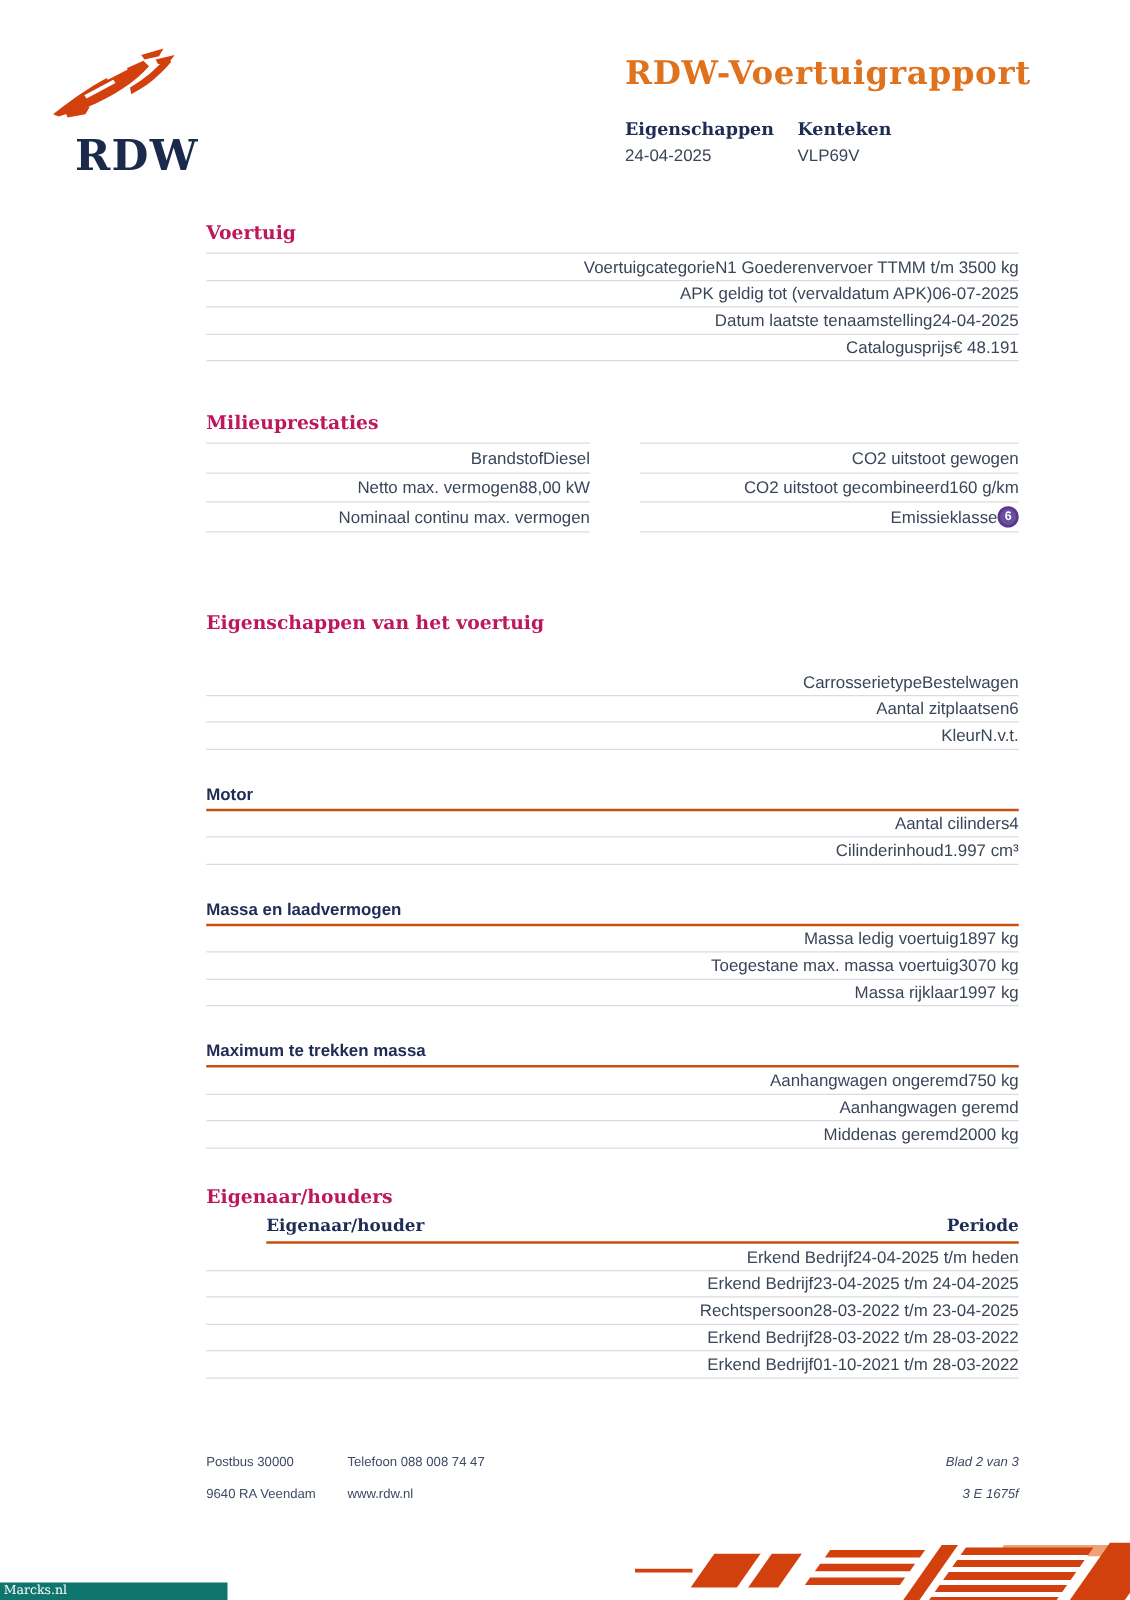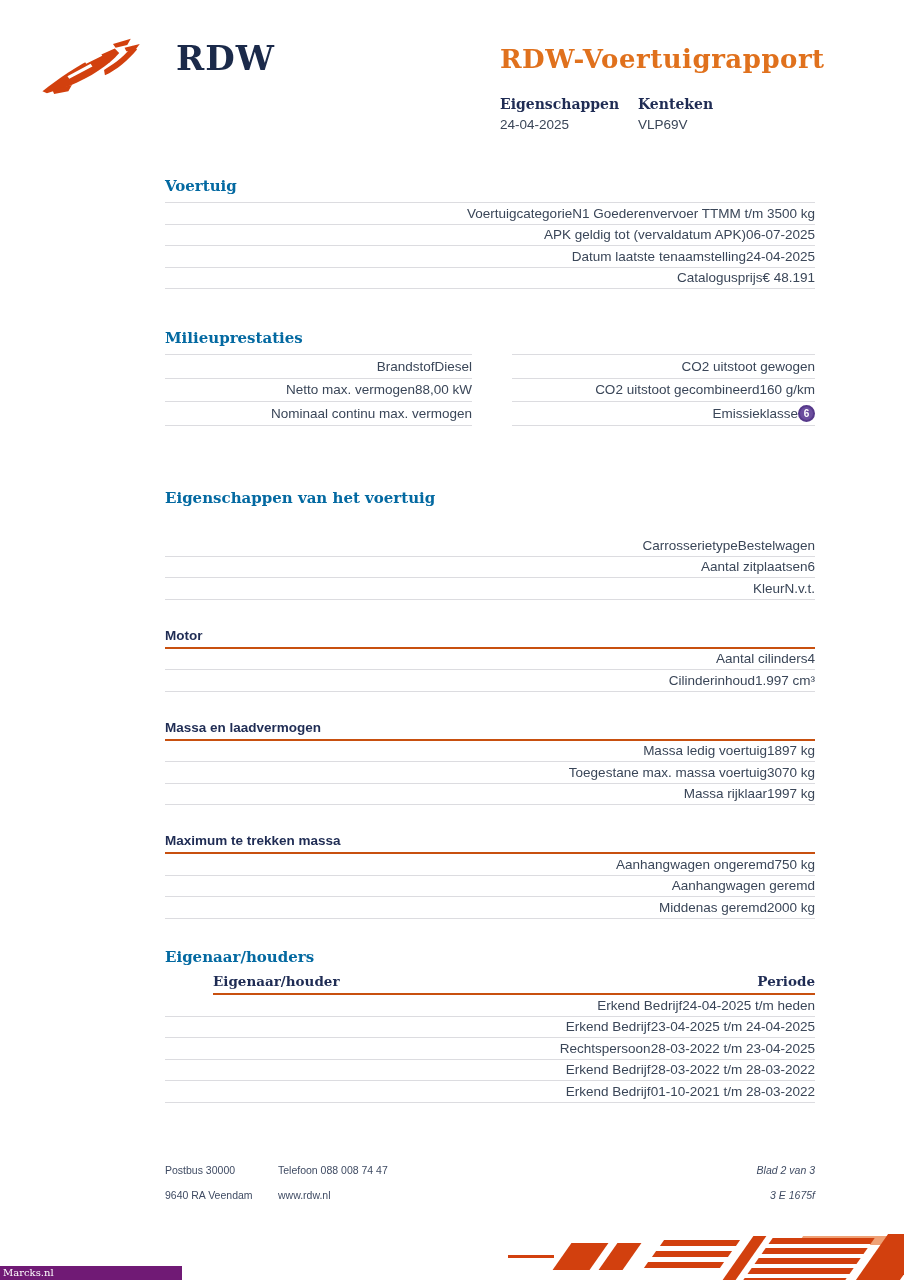--- a/index.html
+++ b/index.html
@@ -3,41 +3,41 @@
 <meta charset="utf-8">
 <style>
   * { margin:0; padding:0; box-sizing:border-box; }
   html,body { background:#e9e9e9; }
   body { font-family:"Liberation Sans", sans-serif; }
   .page {
     position:relative; width:904px; height:1280px; background:#ffffff;
     margin:0 auto; overflow:hidden; color:#3a4658;
   }
   
-  .brand { position:absolute; left:38px; top:36px; display:flex; align-items:flex-start; }
+  .brand { position:absolute; left:38px; top:36px; display:flex; align-items:flex-start;flex-direction:column; }
   .brand svg { display:block; }
   .brand-text {
     font-family:"DejaVu Serif", serif; font-weight:bold; font-size:34px;
     color:#1b2a4a; letter-spacing:1px; margin-left:22px; margin-top:2px;
   }
   .header-right { position:absolute; left:500px; top:44px; width:315px; }
   .report-title {
     font-family:"DejaVu Serif", serif; font-weight:bold; font-size:26px;
     color:#e0711d; letter-spacing:0.5px; white-space:nowrap;
   }
   .report-meta { display:flex; margin-top:22px; }
   .meta-col { width:138px; }
   .meta-label { font-family:"DejaVu Serif", serif; font-weight:bold; font-size:14px; color:#1f2c54; }
   .meta-value { font-size:13.5px; color:#3a4658; margin-top:5px; }
 
   
   .section { position:absolute; left:165px; width:650px; }
   .sec-title {
     font-family:"DejaVu Serif", serif; font-weight:bold; font-size:15px;
-    color:#0369a1; margin-bottom:7px;
+    color:#be185d; margin-bottom:7px;
   }
   .rows { border-top:1px solid #dcdce0; }
   .row {
     display:flex; justify-content:flex-end; align-items:center;
     height:21.5px; border-bottom:1px solid #dcdce0; font-size:13.5px; color:#3a4658;
   }
   .row .lbl { white-space:nowrap; }
   .row .val { white-space:nowrap; text-align:right; }
 
   
@@ -88,21 +88,21 @@
   .w-dblock {
     left:258px; top:4px; width:102px; height:42px;
     background:repeating-linear-gradient(180deg,#d2400e 0 6px,#ffffff 6px 10px);
   }
   .w-faint { left:300px; top:2px; width:90px; height:9px; background:#efa277; }
   .w-slash2 { left:372px; top:0px; width:44px; height:46px; }
 
   
   .statusbar {
     position:absolute; left:0; bottom:0; width:182px; height:14px;
-    background:#701a75; color:#ffffff; font-family:"DejaVu Serif", serif;
+    background:#0f766e; color:#ffffff; font-family:"DejaVu Serif", serif;
     font-size:10px; line-height:14px; padding-left:3px;
   }
 </style>
 </head>
 <body>
 
 <div class="page">
 
   <div class="brand">
     <span>

